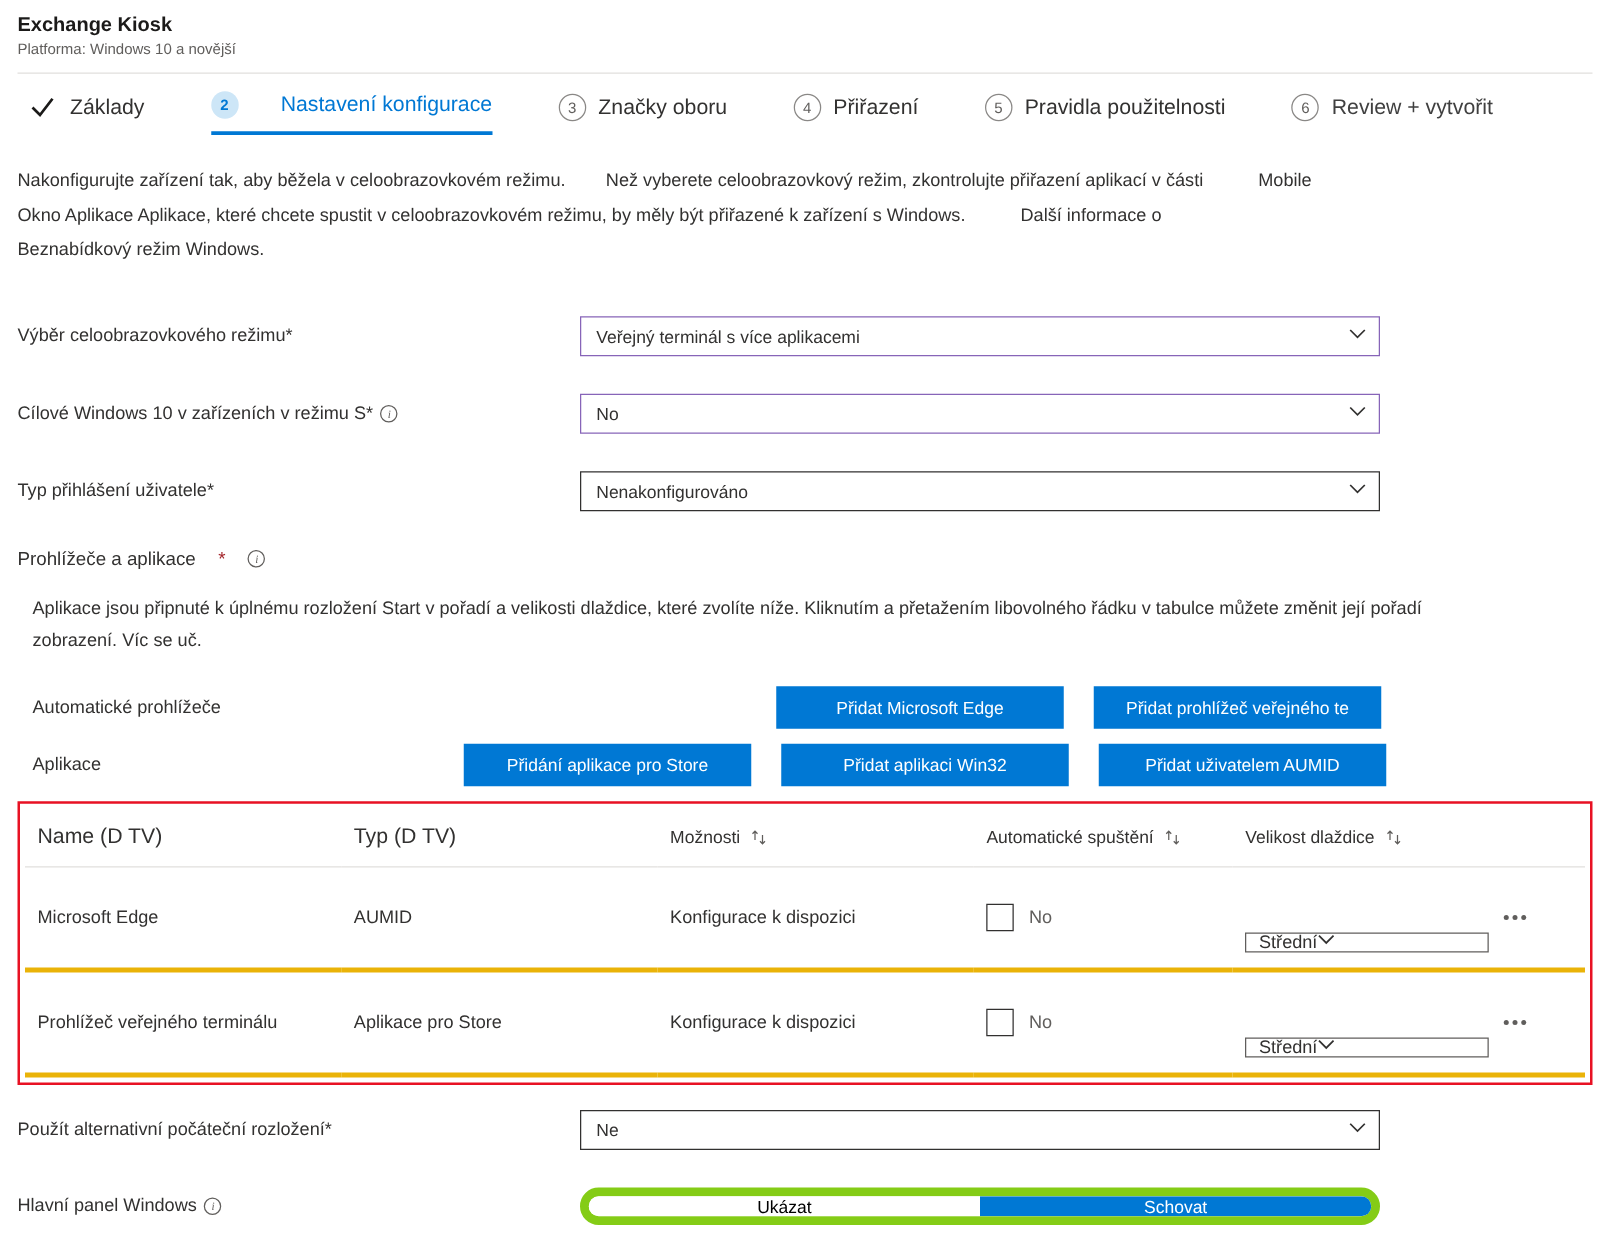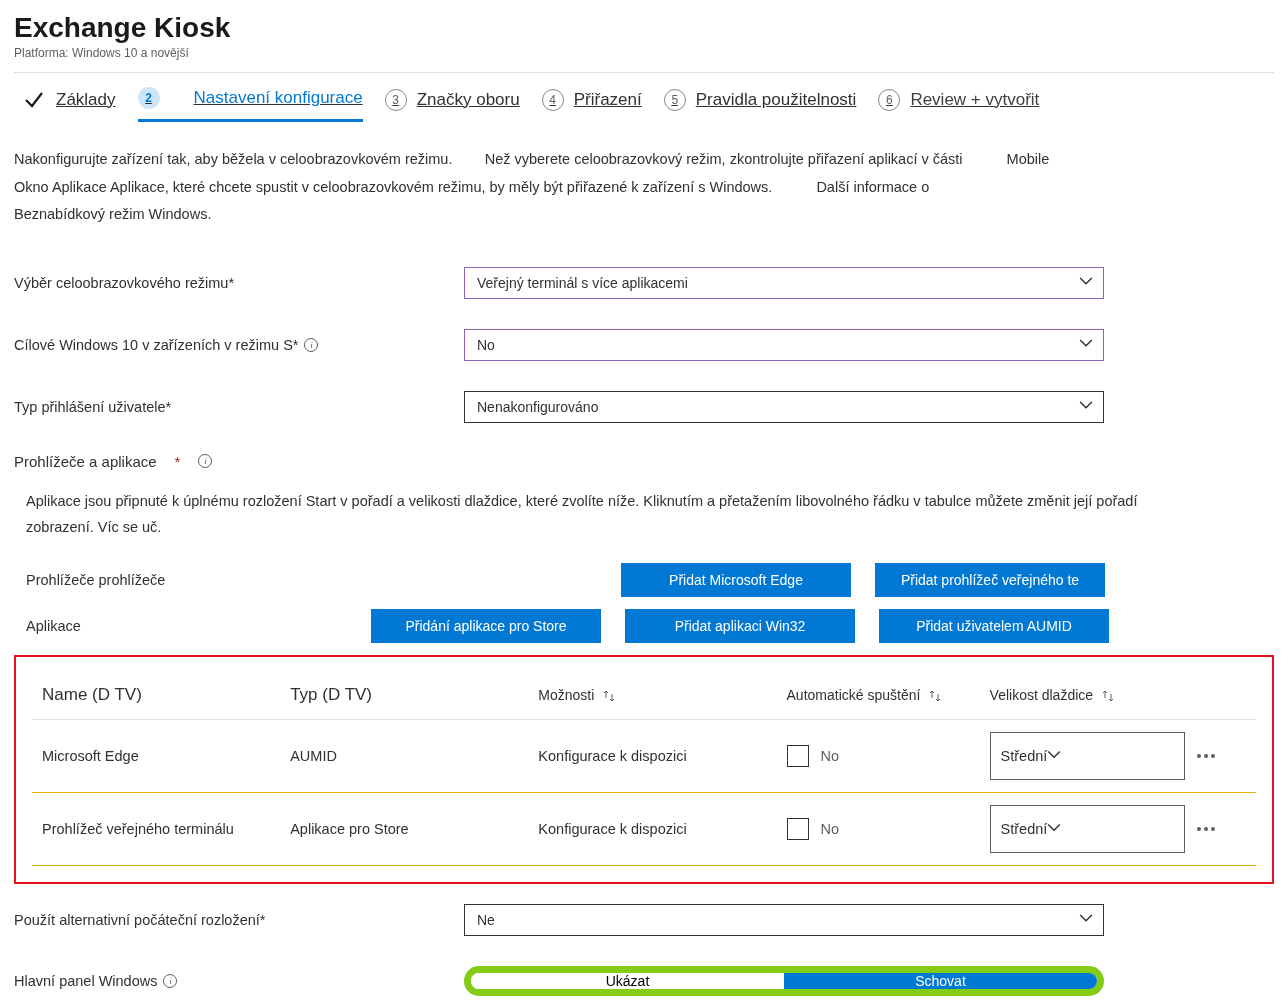--- a/index.html
+++ b/index.html
@@ -1,21 +1,21 @@
 <!DOCTYPE html>
 <html><head>
   <meta charset="utf-8">
   <style>
     * { box-sizing: border-box; margin: 0; padding: 0; }
     body { font-family: "Segoe UI", -apple-system, sans-serif; font-size: 14px; color: #323130; background: #fff; width: 1288px; }
     .container { padding: 12px 14px 20px; }
-    .title { font-size: 28px; font-weight: 600; color: #1b1a19; }
+    .title { font-size: 16px; font-weight: 600; color: #1b1a19; }
     .subtitle { font-size: 12px; color: #605e5c; margin-top: 2px; }
     .divider { border: none; border-top: 1px solid #e1dfdd; margin: 12px 0 0; }
-    .steps { display: flex; align-items: center; gap: 22px; padding: 14px 8px 0; text-decoration: underline; }
+    .steps { display: flex; align-items: center; gap: 53px; padding: 14px 8px 0; }
     .step { display: flex; align-items: center; gap: 10px; padding-bottom: 10px; cursor: pointer; }
     .step-badge { width: 22px; height: 22px; border-radius: 50%; display: flex; align-items: center; justify-content: center; font-size: 12px; }
     .step-badge.num { border: 1px solid #8a8886; color: #605e5c; }
     .step-badge.cur { background: #cde6f7; color: #0078d4; font-weight: 600; border: none; }
     .step-check { width: 24px; height: 24px; display: flex; align-items: center; justify-content: center; }
     .step-label { font-size: 17px; color: #323130; }
     .step.dim .step-label { color: #404040; }
     .step.active { border-bottom: 3px solid #0078d4; }
     .step.active .step-label { color: #0078d4; padding-left: 24px; }
     .descr { padding: 24px 0 8px; line-height: 1.9; font-size: 14.5px; max-width: 1260px; }
@@ -29,29 +29,29 @@
     .select .chev { position: absolute; right: 10px; top: 50%; transform: translateY(-50%); }
     .chev svg { width: 14px; height: 14px; }
     .section-label { font-size: 15px; margin-top: 30px; display: flex; align-items: center; gap: 18px; }
     .red-star { color: #a4262c; }
     .section-desc { padding: 18px 12px 0; font-size: 14.5px; line-height: 1.85; max-width: 1180px; }
     .btn-rows { margin-top: 16px; }
     .btn-row { display: flex; align-items: center; padding: 6px 12px 6px 12px; }
     .btn-row-label { width: 345px; font-size: 14.5px; }
     .btns { display: flex; gap: 24px; }
     .blue-btn { background: #0078d4; color: #fff; border: none; height: 34px; min-width: 230px; padding: 0 14px; font-size: 14px; cursor: pointer; display: flex; align-items: center; justify-content: center; white-space: nowrap; overflow: hidden; }
-    .table-wrap { border: 2px solid #e81123; margin-top: 6px; padding: 16px; }
+    .table-wrap { border: 2px solid #e81123; margin-top: 6px; padding: 4px; }
     table { width: 100%; border-collapse: collapse; }
     th { text-align: left; font-weight: 400; font-size: 17px; padding: 12px 10px 14px; border-bottom: 1px solid #e1dfdd; }
     th.small { font-size: 14px; }
-    td { padding: 12px 10px; font-size: 14.5px; border-bottom: 1px solid #eab308; vertical-align: middle; }
+    td { padding: 12px 10px; font-size: 14.5px; border-bottom: 4px solid #eab308; vertical-align: middle; }
     .sort-icon { display: inline-flex; vertical-align: middle; margin-left: 4px; }
     .chk-cell { display: flex; align-items: center; gap: 12px; }
     .checkbox { width: 22px; height: 22px; border: 1px solid #323130; }
-    .tile-select { width: 195px; height: 48px; border: 1px solid #605e5c; display: flex; align-items: center; padding: 0 10px; position: relative; cursor: pointer; }
+    .tile-select { width: 195px; height: 16px; border: 1px solid #605e5c; display: flex; align-items: center; padding: 0 10px; position: relative; cursor: pointer; margin-top: 40px; }
     .more { display: inline-flex; gap: 3px; cursor: pointer; margin-left: 12px; }
     .more span { width: 4px; height: 4px; background: #605e5c; border-radius: 50%; }
     .toggle-group { display: flex; width: 640px; height: 30px; border: 7px solid #84cc16; border-radius: 16px; overflow: hidden; }
     .toggle-btn { flex: 1; display: flex; align-items: center; justify-content: center; font-size: 14px; cursor: pointer; background: #fff; border: none; }
     .toggle-btn.active { background: #0078d4; color: #fff; }
     .col-name { width: 220px; }
     .col-type { width: 220px; }
     .col-opt { width: 220px; }
     .col-auto { width: 180px; }
     .col-tile { width: 230px; }
@@ -145,21 +145,21 @@
   <div class="section-label">
     <span>Prohlížeče a aplikace</span>
     <span class="red-star">*</span>
     <span class="info-icon">i</span>
   </div>
 
   <div class="section-desc">Aplikace jsou připnuté k úplnému rozložení Start v pořadí a velikosti dlaždice, které zvolíte níže. Kliknutím a přetažením libovolného řádku v tabulce můžete změnit její pořadí zobrazení. Víc se uč.</div>
 
   <div class="btn-rows">
     <div class="btn-row">
-      <div class="btn-row-label">Prohlížeče prohlížeče</div>
+      <div class="btn-row-label">Automatické prohlížeče</div>
       <div class="btns" style="margin-left:250px;">
         <button class="blue-btn">Přidat Microsoft Edge</button>
         <button class="blue-btn">Přidat prohlížeč veřejného te</button>
       </div>
     </div>
     <div class="btn-row">
       <div class="btn-row-label">Aplikace</div>
       <div class="btns">
         <button class="blue-btn">Přidání aplikace pro Store</button>
         <button class="blue-btn">Přidat aplikaci Win32</button>

